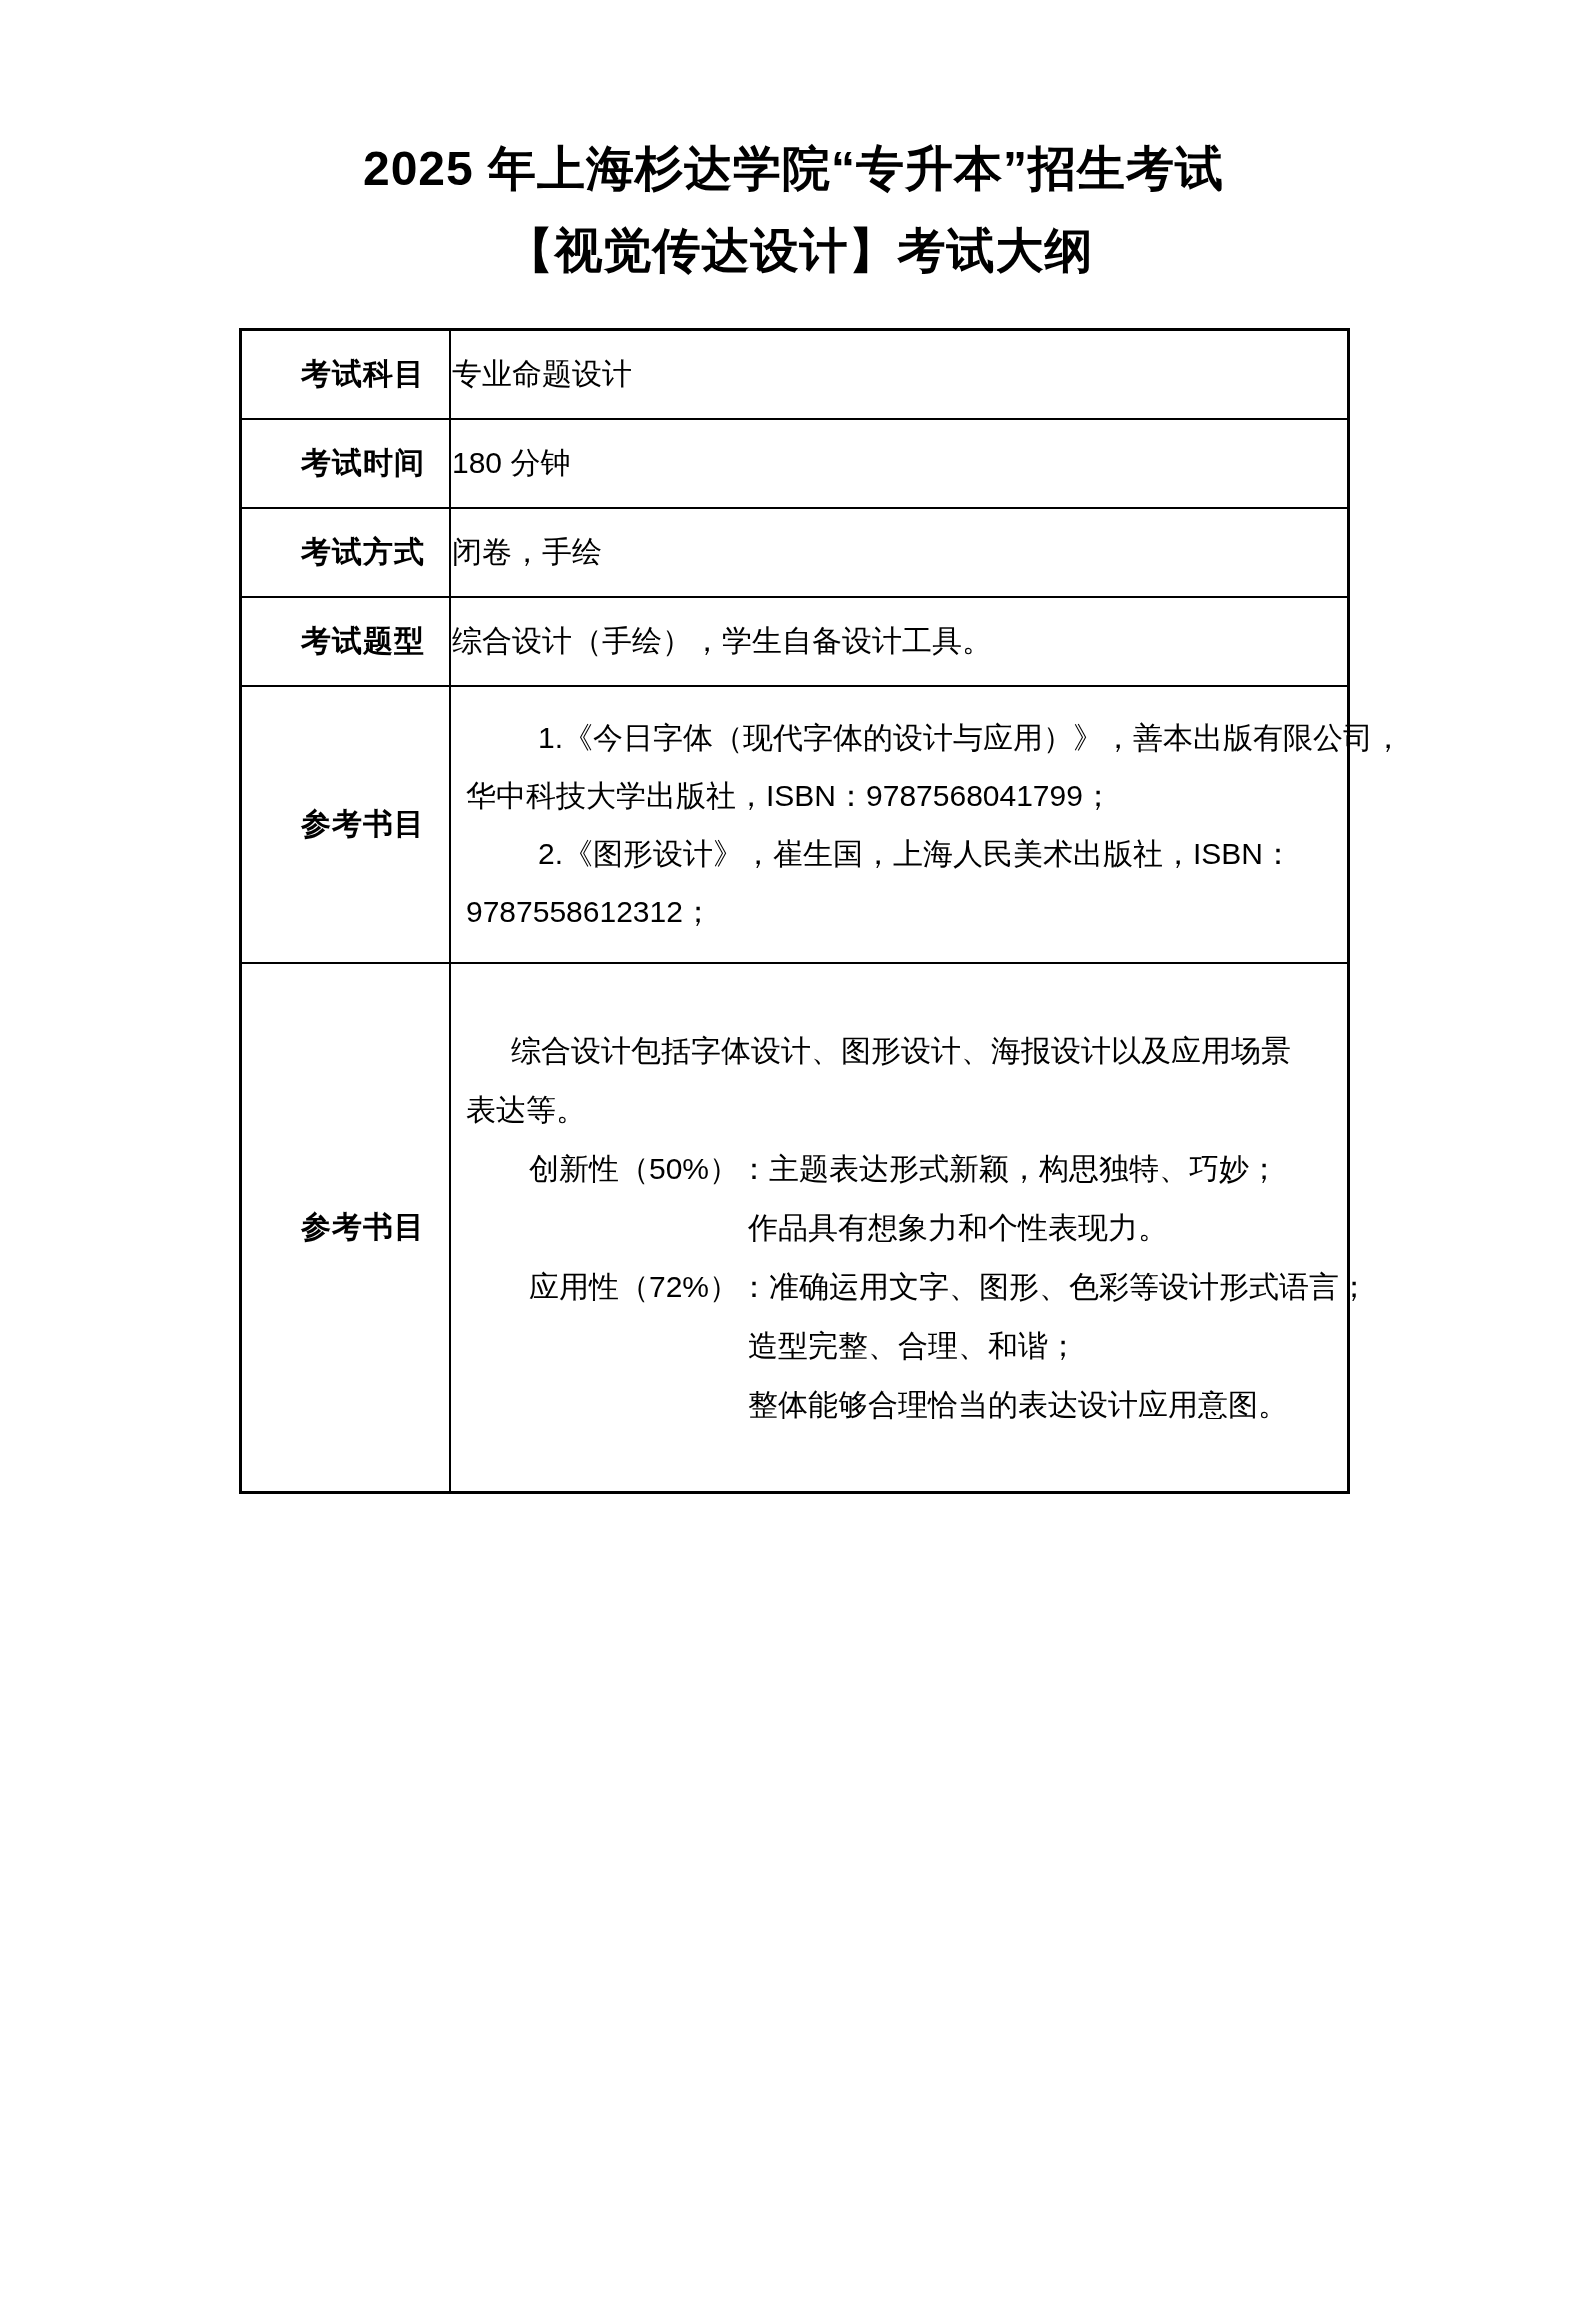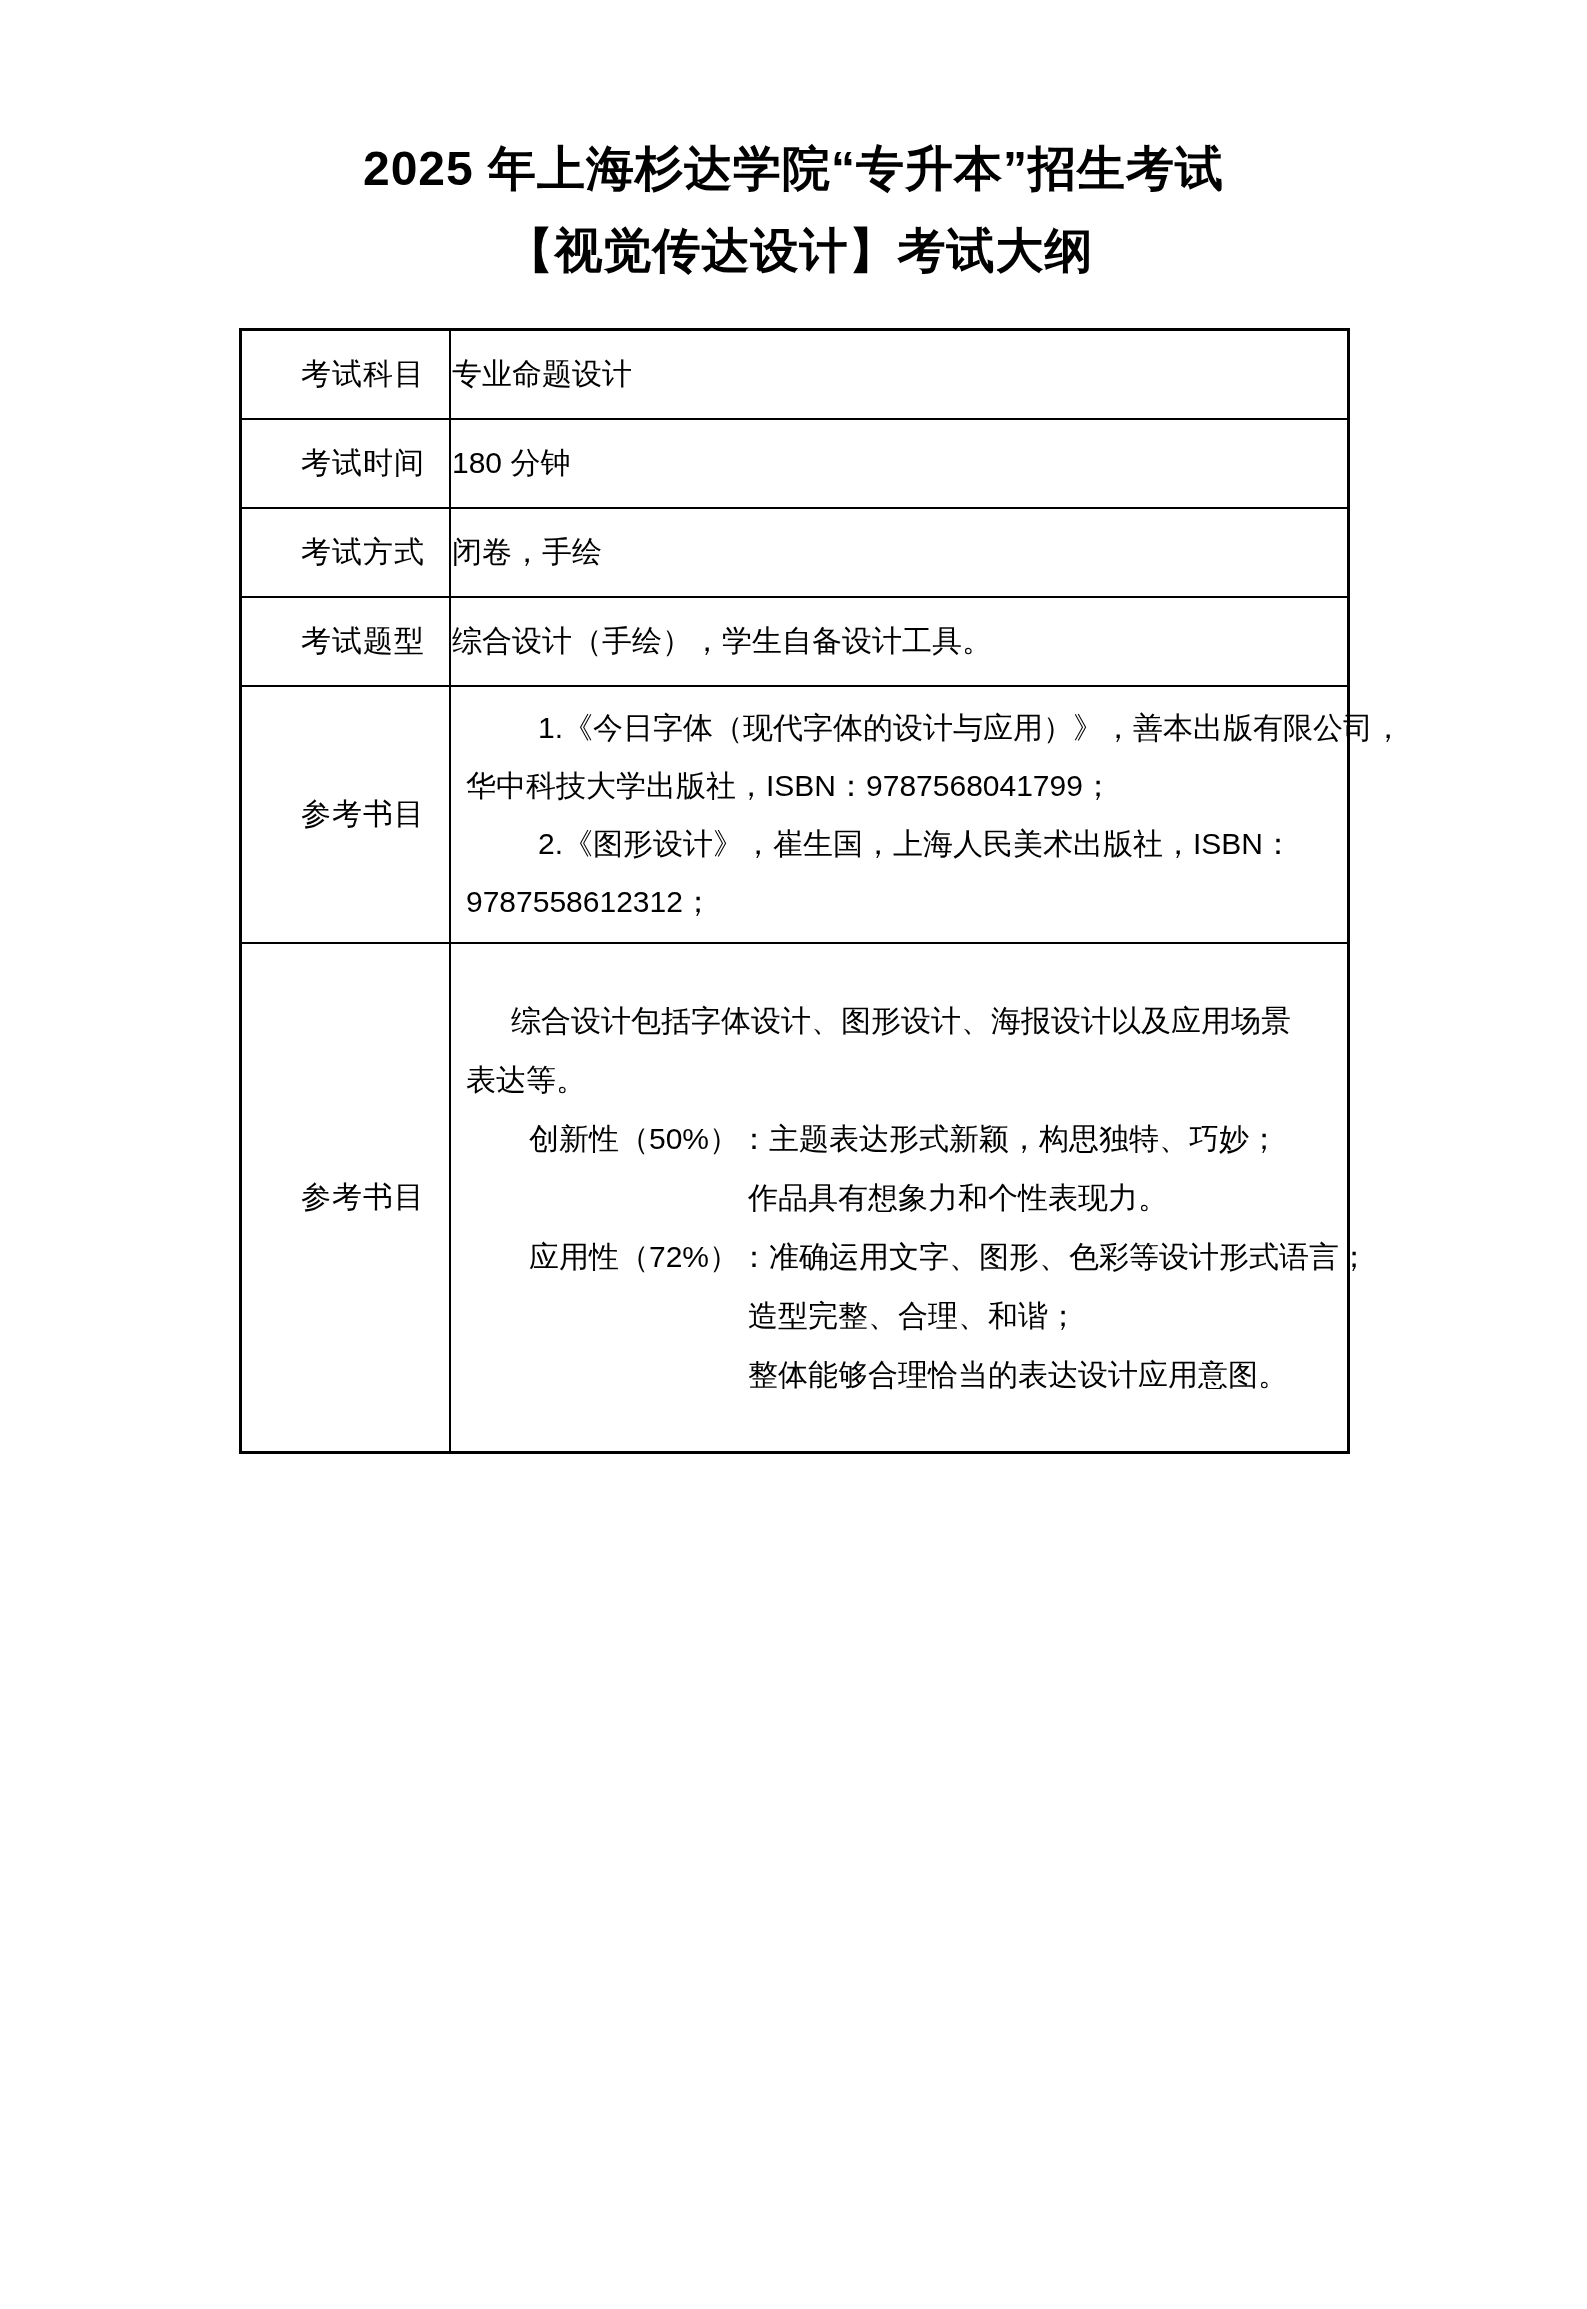--- a/index.html
+++ b/index.html
@@ -39,33 +39,33 @@
     border: 3px solid #000000;
   }
   table.exam-table td {
     border: 2px solid #000000;
     font-size: 30px;
     vertical-align: middle;
   }
   td.label-cell {
     width: 170px;
     text-align: center;
-    font-weight: 400;
+    font-weight: 700;
     letter-spacing: 1px;
     padding-left: 36px;
   }
   td.value-cell {
     text-align: left;
   }
   tr.row-sm td { height: 85px; }
   tr.row-md td { height: 243px; }
   tr.row-lg td { height: 495px; }
   td.lines-cell {
     text-align: left;
-    padding: 6px 15px;
+    padding: 16px 15px;
   }
   .ref-line {
     line-height: 58px;
     white-space: nowrap;
   }
   .content-line {
     line-height: 59px;
     white-space: nowrap;
   }
   .ind-book { padding-left: 72px; }

